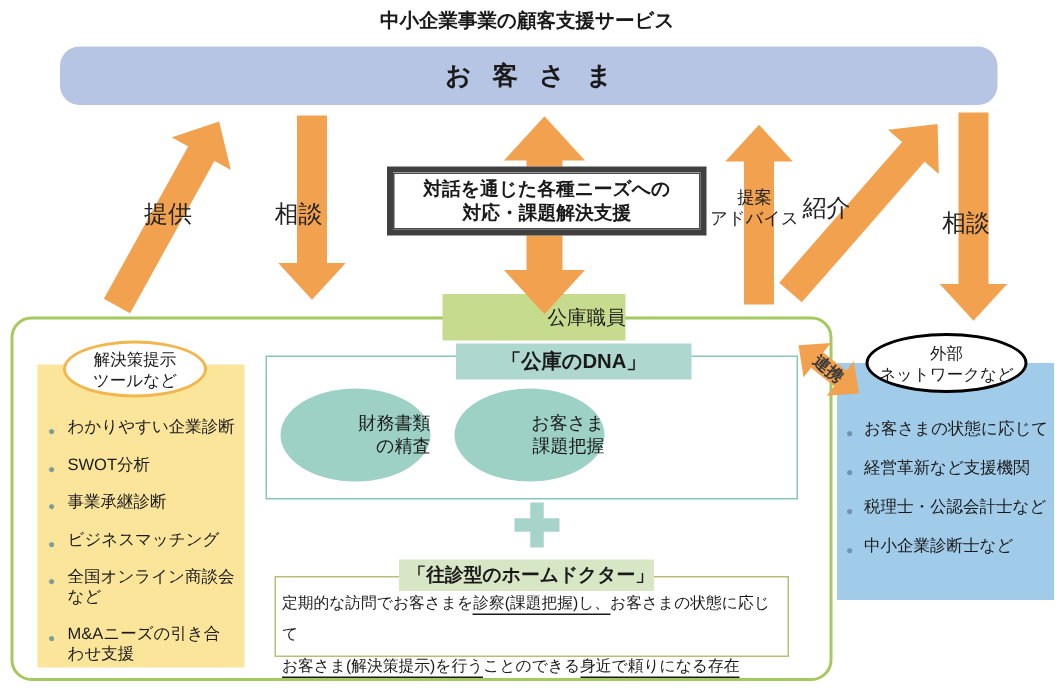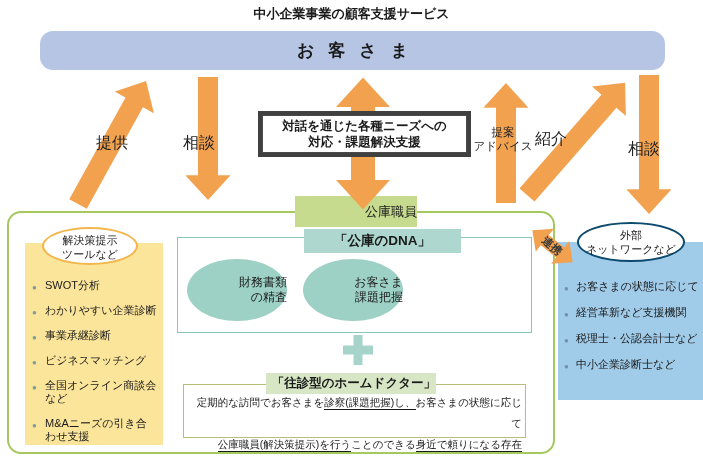--- a/index.html
+++ b/index.html
@@ -31,30 +31,30 @@
   .dna-header{left:277px;top:229px;width:157px;height:24px;background:#AED8CF;text-align:center;
               line-height:24px;font-size:13.5px;font-weight:bold;z-index:3;margin-left:27px;}
   .ellipse{top:259px;width:100px;height:62px;background:#9ED1C5;border-radius:50%;text-align:right;
            font-size:12px;line-height:15px;padding-top:16px;box-sizing:border-box;z-index:2;}
   .el1{left:187px;} .el2{left:303px;} .el3{left:420px;}
 
   
   .doctor-header{left:266px;top:373px;width:170px;height:21px;background:#D7E7C5;text-align:right;
                  line-height:21px;font-size:12.5px;font-weight:bold;z-index:3;}
   .doctor-box{left:183px;top:384px;width:343px;height:54px;border:1px solid #B9BD7A;background:#fff;
-              z-index:1;font-size:10.5px;line-height:21px;padding:7px 3px 0 4px;box-sizing:border-box;text-align:right;}
+              z-index:1;font-size:10.5px;line-height:21px;padding:7px 3px 0 4px;box-sizing:border-box;}
   .doctor-box .u{border-bottom:1px solid #1a1a1a;padding-bottom:1px;}
 
   
   .tools-panel{left:25px;top:243px;width:138px;height:202px;background:#FBE59A;z-index:1;}
   .network-panel{left:558px;top:242px;width:145px;height:158px;background:#A0CBE9;z-index:1;}
   .oval{background:#fff;border-radius:50%;text-align:center;font-size:11px;line-height:13.5px;
         box-sizing:border-box;z-index:3;}
   .tools-oval{left:42px;top:227px;width:96px;height:38px;border:2px solid #F2B64D;padding-top:5px;}
-  .network-oval{left:577px;top:222px;width:108px;height:40px;border:2px solid #0c4a6e;padding-top:6px;font-family:Liberation Mono, monospace;}
+  .network-oval{left:577px;top:222px;width:108px;height:40px;border:2px solid #000000;padding-top:6px;}
 
   ul.blist{list-style:none;margin:0;font-size:11px;line-height:13px;}
   .tools-panel ul.blist{padding:36px 6px 0 7px;}
   .network-panel ul.blist{padding:38px 4px 0 6px;}
   ul.blist li{position:relative;padding-left:13px;margin-bottom:12px;}
   .network-panel ul.blist li{padding-left:12px;margin-bottom:13px;}
   ul.blist li::before{content:"\25CF";position:absolute;left:0;top:2px;font-size:8px;}
   .tools-panel li::before{color:#7D9D9B;}
   .network-panel li::before{color:#7291AD;}
 
@@ -76,22 +76,22 @@
   <div class="abs page-title">中小企業事業の顧客支援サービス</div>
 
   <div class="abs customer-bar">お客さま</div>
 
   <div class="abs green-container"></div>
 
   <div class="abs staff-box">公庫職員</div>
 
   <div class="abs tools-panel">
     <ul class="blist">
+      <li>わかりやすい企業診断</li>
       <li>SWOT分析</li>
-      <li>わかりやすい企業診断</li>
       <li>事業承継診断</li>
       <li>ビジネスマッチング</li>
       <li>全国オンライン商談会など</li>
       <li>M&amp;Aニーズの引き合わせ支援</li>
     </ul>
   </div>
   <div class="abs oval tools-oval">
     <span>解決策提示</span><br>
     <span>ツールなど</span>
   </div>
@@ -116,21 +116,21 @@
     <span>の精査</span>
   </div>
   <div class="abs ellipse el2">
     <span>お客さま</span><br>
     <span>課題把握</span>
   </div>
 
   <div class="abs doctor-header">「往診型のホームドクター」</div>
   <div class="abs doctor-box">
     <span>定期的な訪問でお客さまを</span><span class="u">診察(課題把握)し、</span><span>お客さまの状態に応じて</span><br>
-    <span class="u">公庫職員(解決策提示)を行う</span><span>ことのできる</span><span class="u">身近で頼りになる存在</span>
+    <span class="u">お客さま(解決策提示)を行う</span><span>ことのできる</span><span class="u">身近で頼りになる存在</span>
   </div>
 
   <svg class="arrows" viewBox="0 0 703 460">
     <defs>
       <marker id="ah" viewBox="0 0 1.2 2.2" markerWidth="1.25" markerHeight="2.25" refX="0.08" refY="1.1" orient="auto-start-reverse" markerUnits="strokeWidth">
         <path d="M0,0 L1.2,1.1 L0,2.2 Z" fill="#F2A24F"></path>
       </marker>
     </defs>
     <line x1="78" y1="204" x2="135" y2="101" stroke="#F2A24F" stroke-width="20" marker-end="url(#ah)"></line>
     <line x1="208" y1="77" x2="208" y2="177" stroke="#F2A24F" stroke-width="20" marker-end="url(#ah)"></line>

